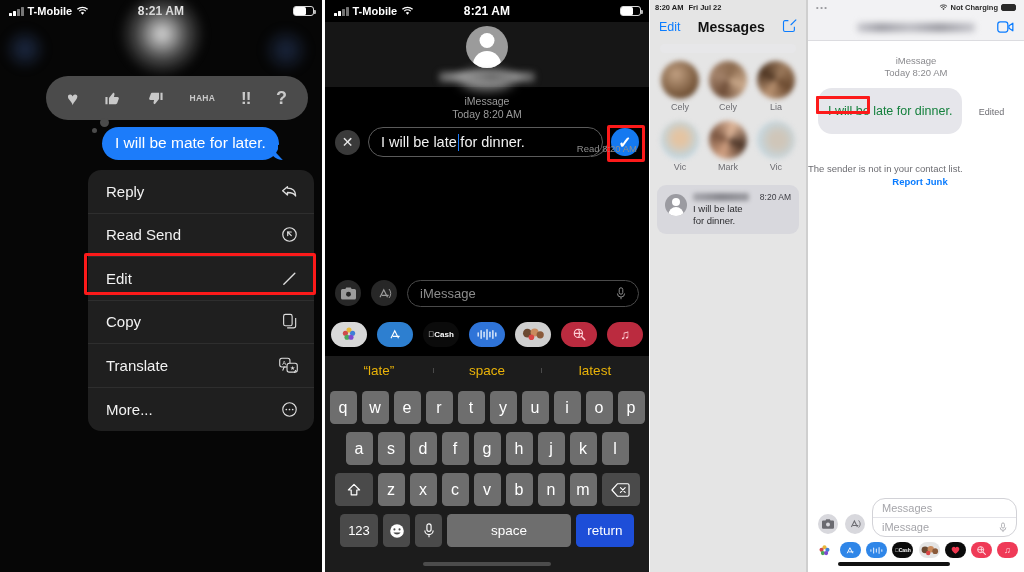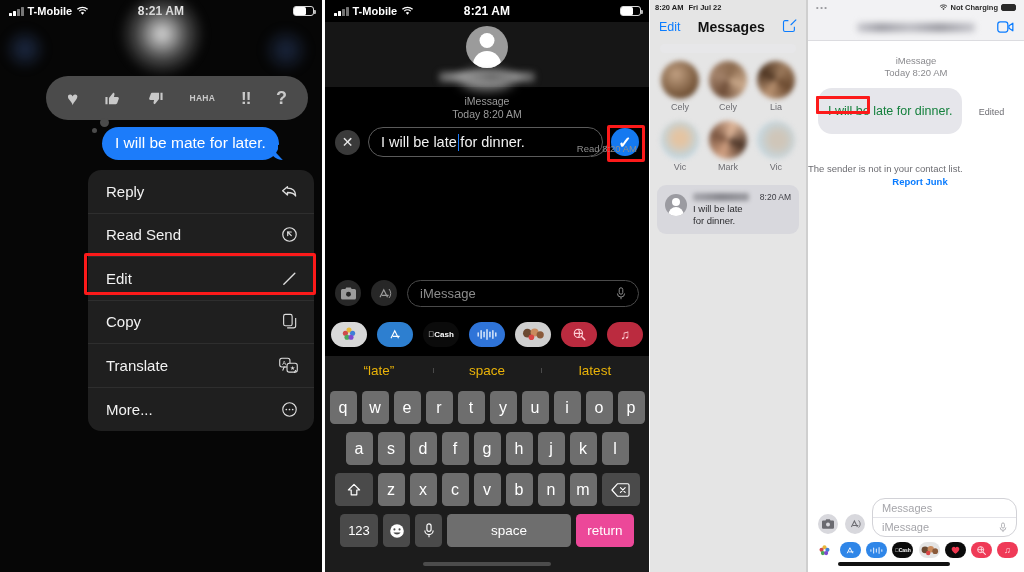--- a/index.html
+++ b/index.html
@@ -122,21 +122,21 @@
   .predcell { flex:1; text-align:center; color:#eab308; font-size:13.5px; position:relative; }
   .predcell + .predcell::before{ content:""; position:absolute; left:0; top:5px; bottom:5px;
              width:1px; background:#4a4a4a; }
 
   .kbd { position:absolute; left:0; right:0; top:385px; bottom:0; background:#1c1c1c; padding:6px 3px 0; }
   .krow { display:flex; justify-content:center; gap:5px; margin-bottom:8px; }
   .key { background:#6e6e6e; color:#fff; border-radius:4.5px; height:33px; width:27px;
          display:flex; align-items:center; justify-content:center; font-size:16px; }
   .key.wide { width:38px; background:#4a4a4a; }
   .key.space { width:124px; font-size:13.5px; }
-  .key.ret { width:58px; font-size:13.5px; background:#ec4899; }
+  .key.ret { width:58px; font-size:13.5px; background:#1d4ed8; }
   .key.num { width:38px; font-size:13px; background:#4a4a4a; }
   .key.dark { background:#4a4a4a; }
   .krow.r2 { padding:0 13px; }
 
   
   .p3 .lightstatus { height:14px; display:flex; align-items:center; padding-left:5px; gap:5px;
                      font-size:7.5px; font-weight:bold; color:#1d1d1d; filter:blur(.3px); }
   .p3 .navrow { height:26px; display:flex; align-items:center; justify-content:space-between;
                 padding:0 9px; }
   .p3 .edit-link { color:#0a7cff; font-size:12.5px; }

